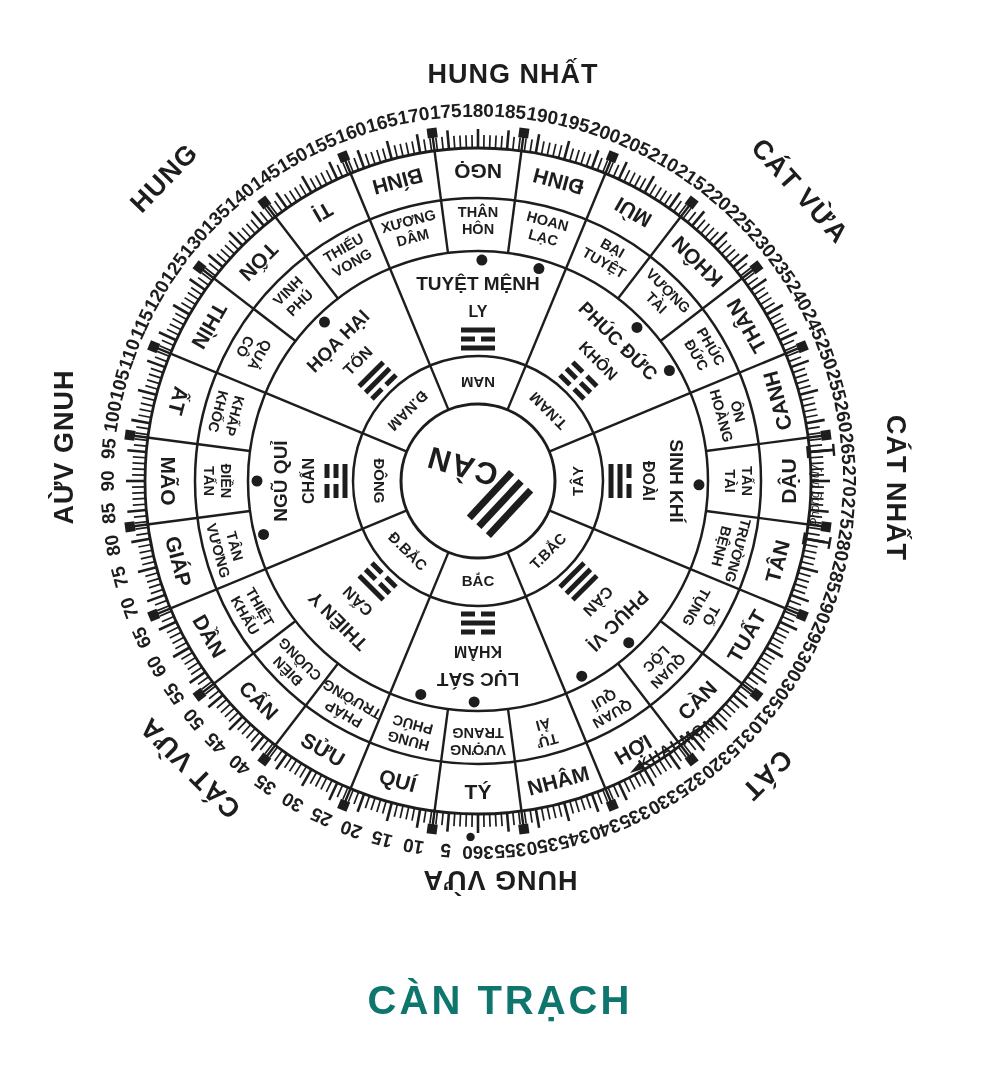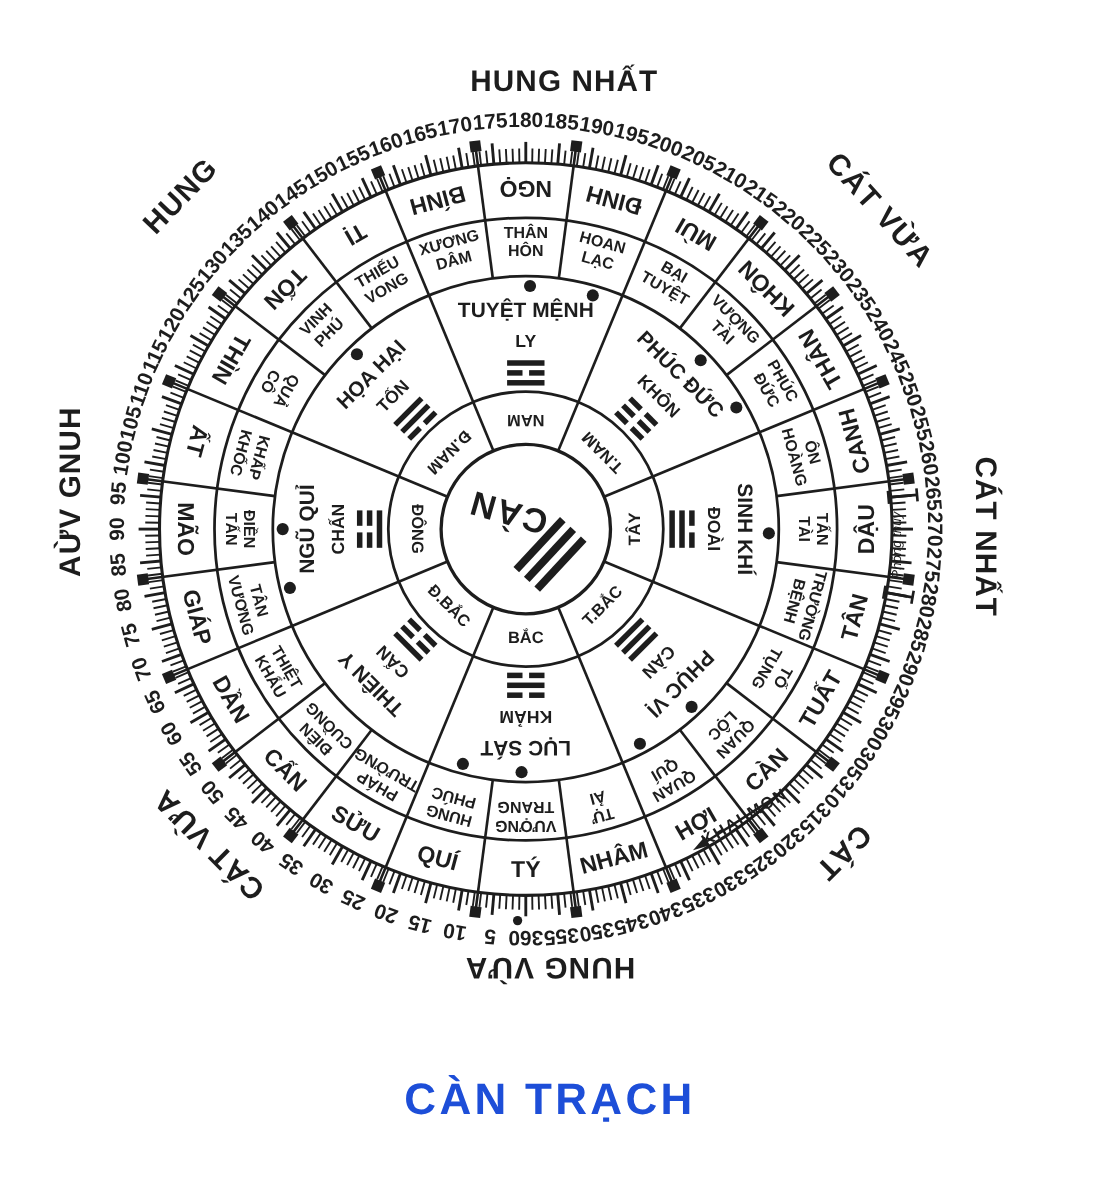--- a/index.html
+++ b/index.html
@@ -1,21 +1,21 @@
 <!DOCTYPE html>
 <html><head>
 <meta charset="utf-8">
 <style>
   html,body{margin:0;padding:0;background:#e8e8e8;}
   .page{position:relative;width:1000px;height:1092px;background:#ffffff;overflow:hidden;
         font-family:"Liberation Sans","DejaVu Sans",sans-serif;}
   svg{position:absolute;left:0;top:0;}
   svg text{font-family:"Liberation Sans","DejaVu Sans",sans-serif;}
   .chart-title{position:absolute;left:0;top:978px;width:100%;text-align:center;
-        font-size:40px;font-weight:700;letter-spacing:3px;color:#1d4ed8;}
+        font-size:40px;font-weight:700;letter-spacing:3px;color:#0f766e;}
 </style>
 </head>
 <body>
 
 <div class="page">
   <svg id="compass" viewBox="0 0 1000 1092" width="1000" height="1092">
       <circle cx="478" cy="481" r="77" fill="none" stroke="#1d1d1d" stroke-width="3"></circle>
       <circle cx="478" cy="481" r="125" fill="none" stroke="#1d1d1d" stroke-width="2.5"></circle>
       <circle cx="478" cy="481" r="230" fill="none" stroke="#1d1d1d" stroke-width="2.5"></circle>
       <circle cx="478" cy="481" r="283" fill="none" stroke="#1d1d1d" stroke-width="2.5"></circle>

